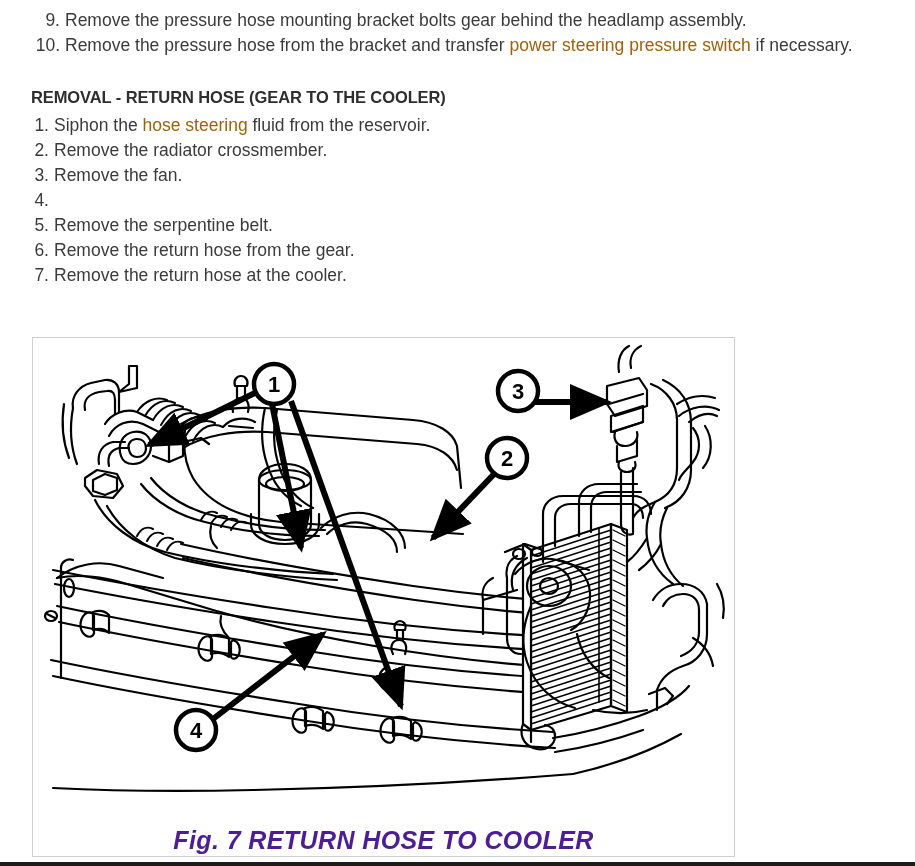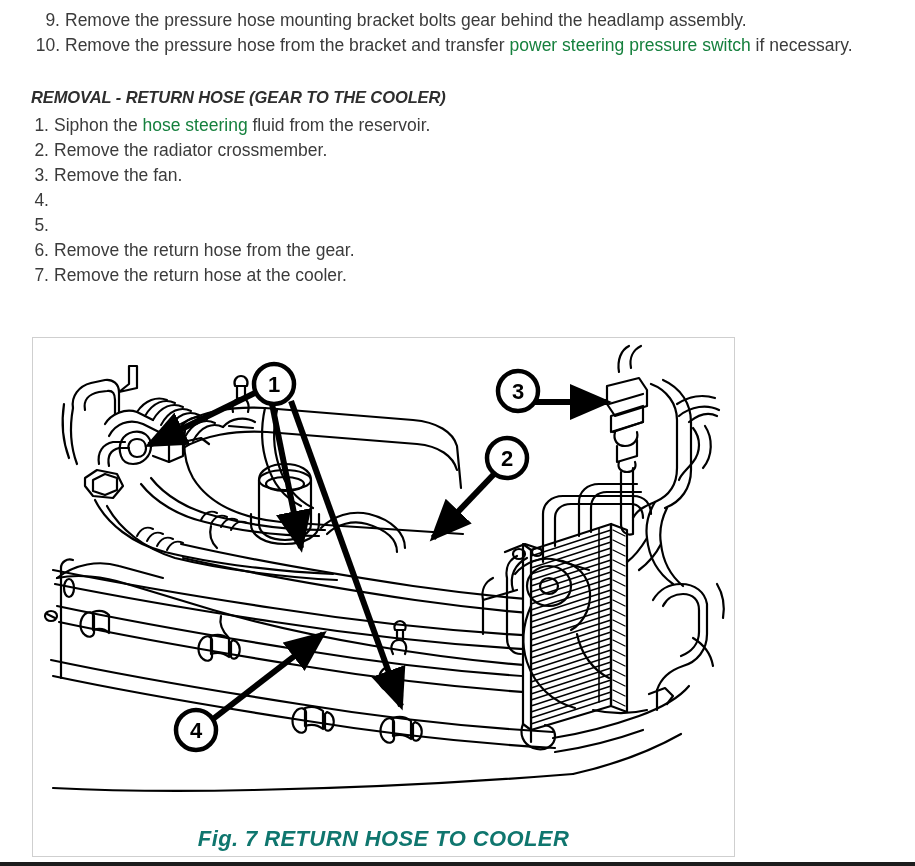--- a/index.html
+++ b/index.html
@@ -33,38 +33,37 @@
   .proc-num {
     display: inline-block;
     text-align: right;
     flex: 0 0 auto;
     color: #3b3b3b;
   }
   .proc-text {
     margin-left: 5px;
   }
   .lnk {
-    color: #15803d;
+    color: #a16207;
     margin-top: 35px;
   }
 
   .top-list .proc-num { width: 30px; }
   .top-list { position: absolute; left: 30px; top: 8px; }
   .top-list .proc-line { margin-bottom: 0px; }
 
   .section-head {
     position: absolute;
     left: 31px;
     top: 88px;
     font-size: 16.5px;
     font-weight: bold;
     color: #2e2e2e;
     letter-spacing: -0.1px;
     white-space: nowrap;
-    font-style: italic;
   }
 
   .main-list { position: absolute; left: 28px; top: 113px; }
   .main-list .proc-num { width: 21px; }
   .main-list .proc-line { margin-bottom: 0px; }
 
   
   .figure {
     position: absolute;
     left: 32px;
@@ -77,24 +76,24 @@
     overflow: hidden;
   }
   .figure svg { display: block; }
   .fig-caption {
     position: absolute;
     left: 0;
     top: 826px;
     width: 703px;
     margin-left: 32px;
     text-align: center;
-    font-size: 22px;
+    font-size: 25px;
     font-weight: bold;
     font-style: italic;
-    color: #0f766e;
+    color: #4c1d95;
     letter-spacing: 0.4px;
     white-space: nowrap;
   }
   .bottom-band {
     position: absolute;
     left: 0;
     top: 862px;
     width: 915px;
     height: 4px;
     background: #1c1c1c;
@@ -129,20 +128,21 @@
       </div>
       <div class="proc-line">
         <span class="proc-num">3.</span>
         <span class="proc-text"><span>Remove the fan.</span></span>
       </div>
       <div class="proc-line">
         <span class="proc-num">4.</span>
       </div>
       <div class="proc-line">
         <span class="proc-num">5.</span>
+        <span class="proc-text"><span>Remove the serpentine belt.</span></span>
       </div>
       <div class="proc-line">
         <span class="proc-num">6.</span>
         <span class="proc-text"><span>Remove the return hose from the gear.</span></span>
       </div>
       <div class="proc-line">
         <span class="proc-num">7.</span>
         <span class="proc-text"><span>Remove the return hose at the cooler.</span></span>
       </div>
     </div>

